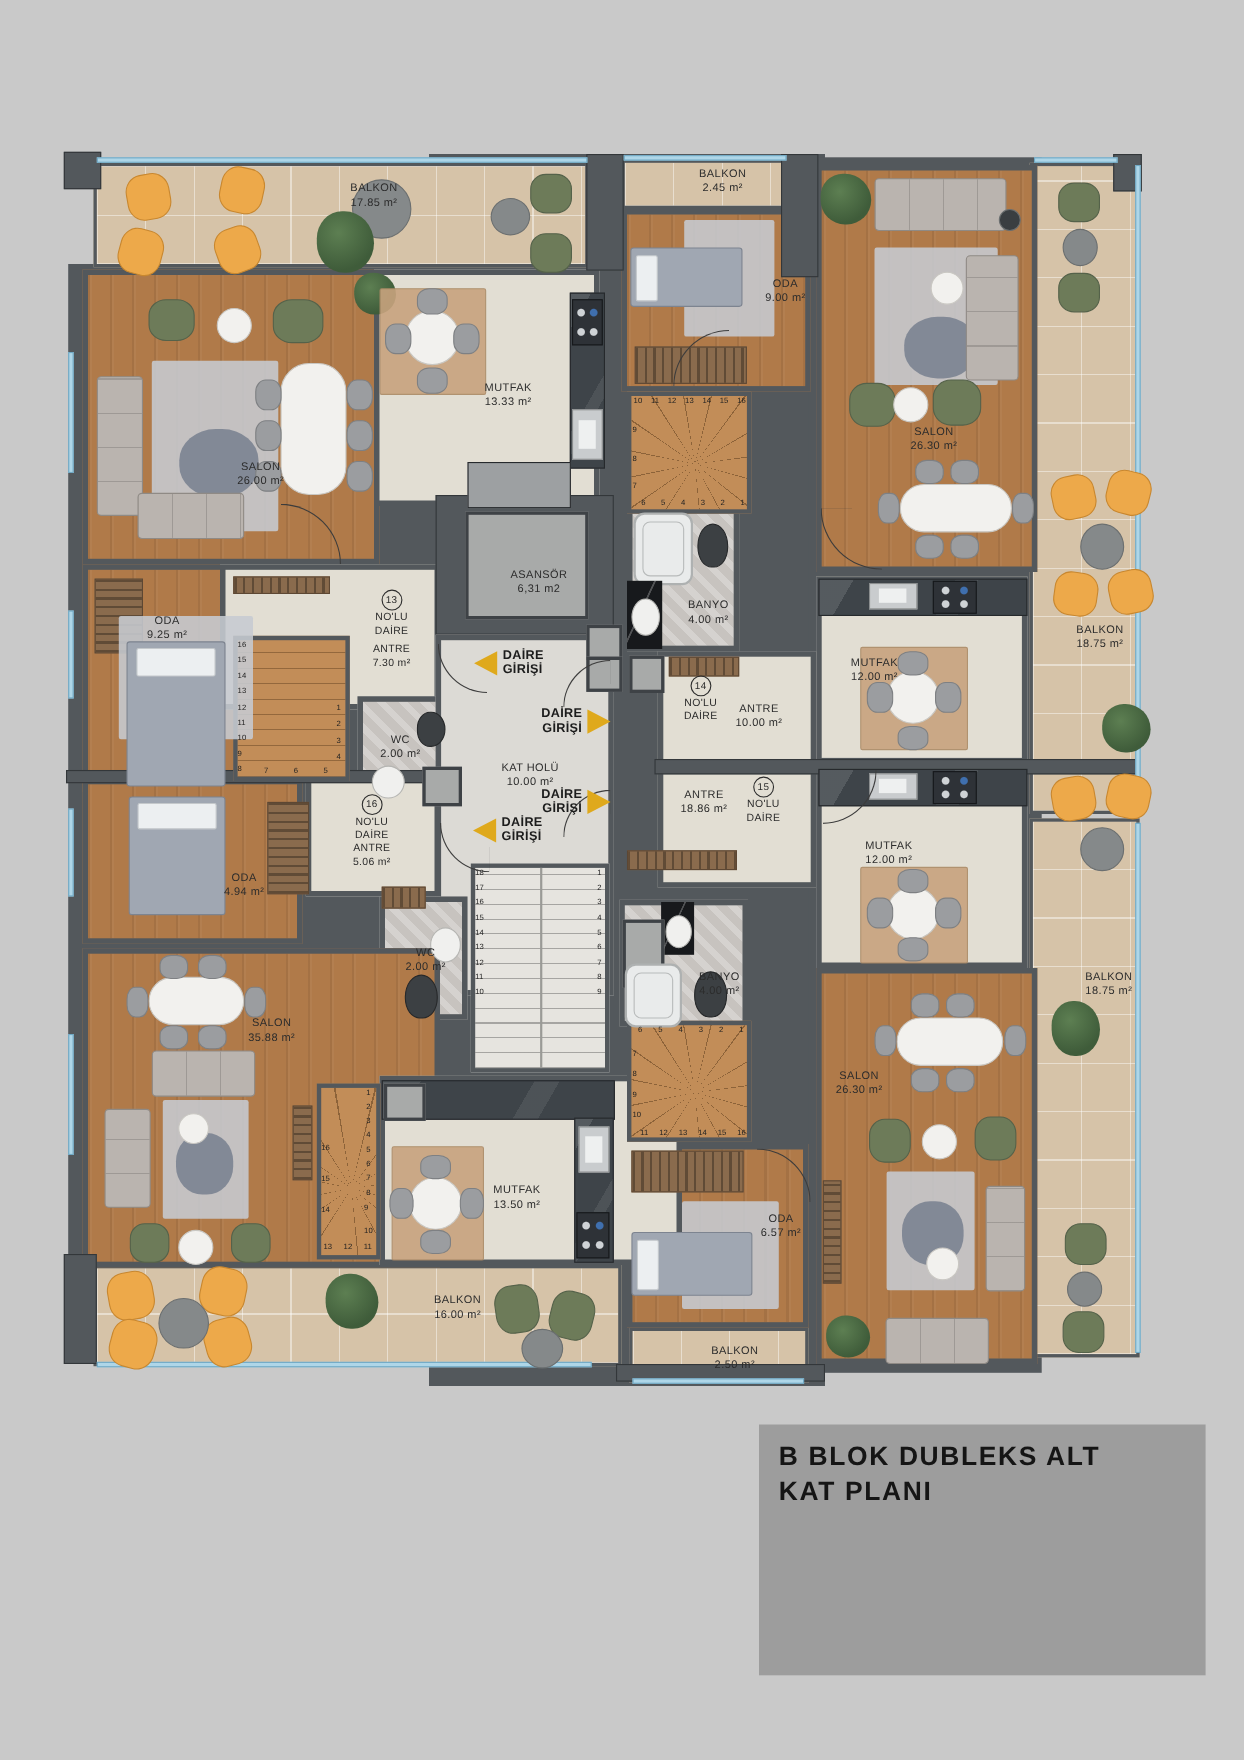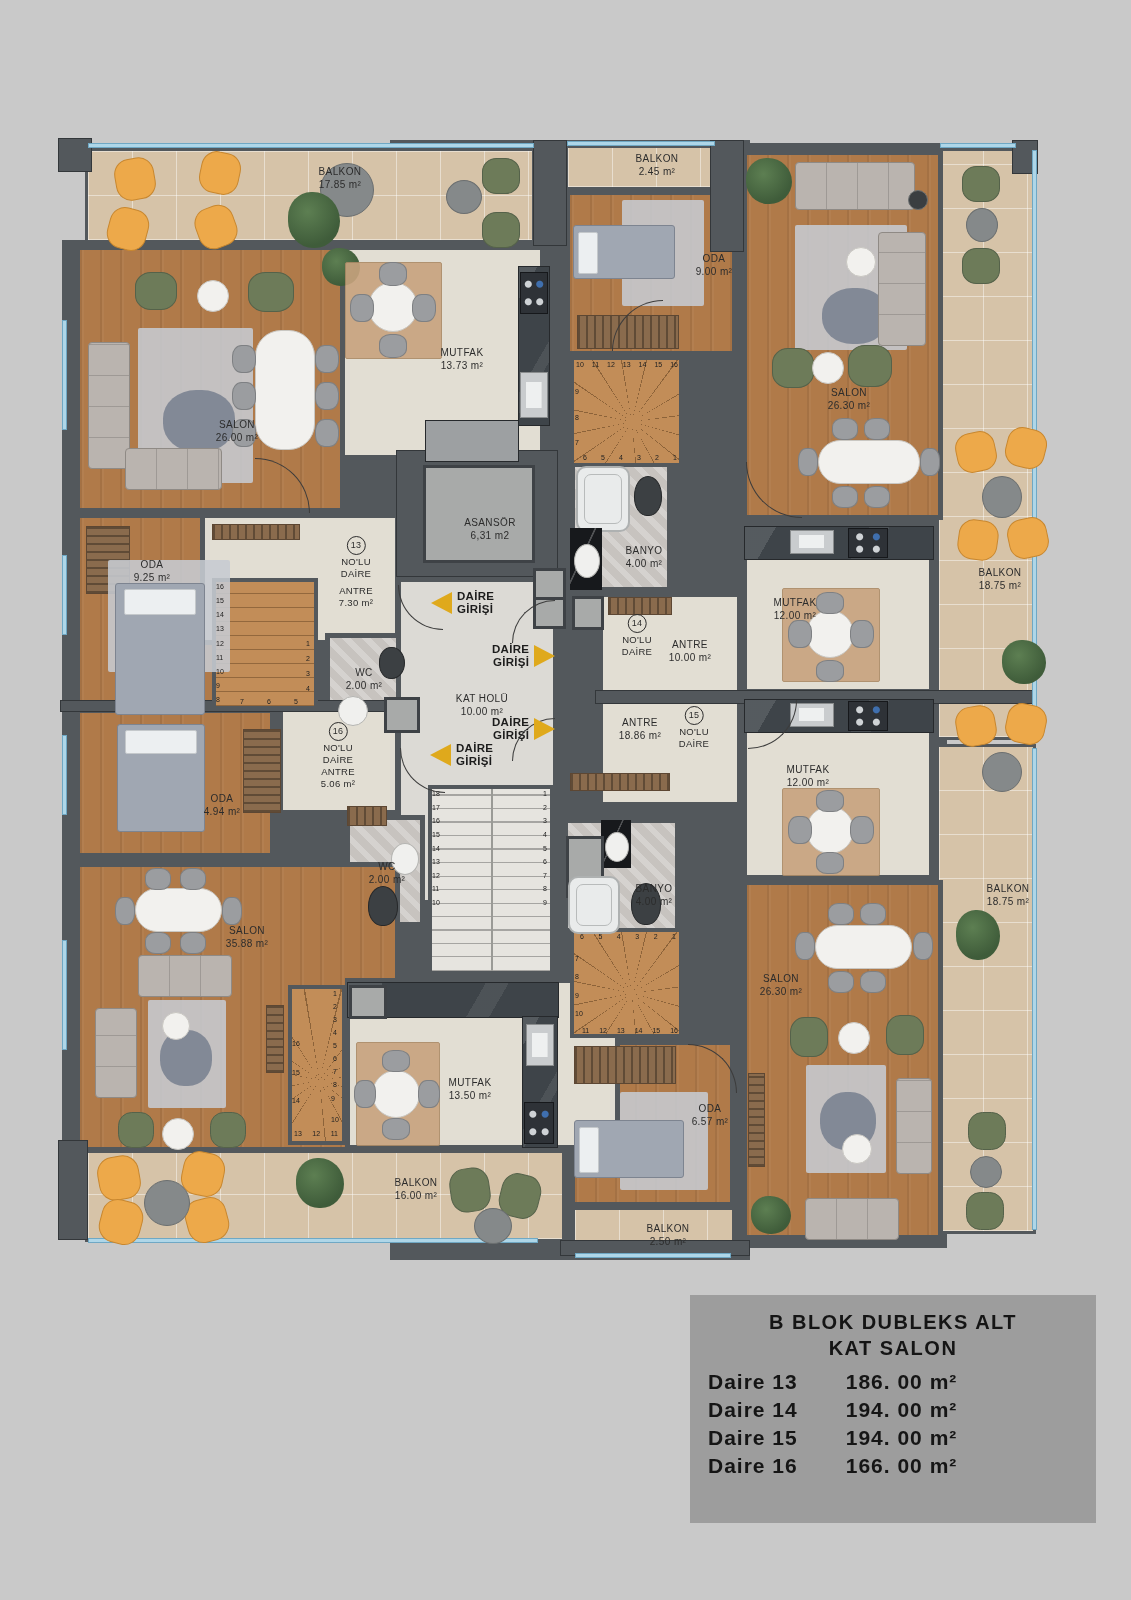--- a/index.html
+++ b/index.html
@@ -63,21 +63,21 @@
   .counter{background:#3e4449;background-image:linear-gradient(120deg, rgba(255,255,255,.12) 0 15%, transparent 15% 60%, rgba(255,255,255,.08) 60% 70%, transparent 70%);border:1px solid #26292c;}
   .stove{background:#2e3237;border:1px solid #16181b;background-image:radial-gradient(circle at 28% 28%, #cfd3d6 3px, transparent 4px),radial-gradient(circle at 72% 28%, #3f6fae 3px, transparent 4px),radial-gradient(circle at 28% 72%, #cfd3d6 3px, transparent 4px),radial-gradient(circle at 72% 72%, #cfd3d6 3px, transparent 4px);}
   .sink1{background:#c9ccce;border:1px solid #8a8d8e;background-image:linear-gradient(#eef0f0,#eef0f0);background-size:60% 60%;background-position:center;background-repeat:no-repeat;}
   .tub{background:#e9ebeb;border:2px solid #aeb1b1;border-radius:10px;}
   .tub:after{content:"";position:absolute;inset:6px;border:1px solid #b8bbbb;border-radius:7px;}
   .toilet{background:#3c4043;border:1px solid #26282a;border-radius:50% 50% 46% 46%;}
   .sinkc{background:#f0f0ee;border:1px solid #b5b5b2;border-radius:50%;}
   .blackm{background:var(--black-marble);background-image:linear-gradient(115deg, transparent 0 40%, rgba(255,255,255,.25) 41% 43%, transparent 44%);}
   .arc{position:absolute;border:1.4px solid #3c3c3c;border-top:none;border-right:none;border-radius:0 0 0 100%;z-index:25;}
   .legend{position:absolute;background:var(--legend-bg);color:#151515;padding:14px 18px;z-index:50;}
-  .legend .t{font-size:20px;font-weight:600;letter-spacing:1.5px;line-height:1.32;text-align:center;}
+  .legend .t{font-size:24px;font-weight:600;letter-spacing:1.5px;line-height:1.32;}
   .legend table{border-collapse:collapse;margin-top:6px;}
   .legend td{font-size:21px;font-weight:600;letter-spacing:1px;padding:2px 0;}
   .legend td.a{padding-left:48px;}
 </style>
 </head>
 <body>
 
 <div id="canvas">
 
   <div class="abs backdrop" style="left:62px;top:240px;width:348px;height:915px"></div>
@@ -472,21 +472,21 @@
   <div class="lbl" style="left:340px;top:165px">
       <span>BALKON</span>
       <span>17.85 m²</span>
     </div>
   <div class="lbl" style="left:237px;top:418px">
       <span>SALON</span>
       <span>26.00 m²</span>
     </div>
   <div class="lbl" style="left:462px;top:346px">
       <span>MUTFAK</span>
-      <span>13.73 m²</span>
+      <span>13.33 m²</span>
     </div>
   <div class="lbl" style="left:152px;top:558px">
       <span>ODA</span>
       <span>9.25 m²</span>
     </div>
   <div class="ulbl" style="left:356px;top:536px">
     <span class="circ">13</span>
     <span>NO'LU</span><span>DAİRE</span>
     <span class="gap">ANTRE</span><span>7.30 m²</span>
   </div>
@@ -621,37 +621,17 @@
     <span class="tri tri-l"></span>
     <span class="etxt">
         <b>DAİRE</b>
         <b>GİRİŞİ</b>
       </span>
   </div>
 
   <div class="legend" style="left:690px;top:1295px;width:370px;height:200px">
     <div class="t">
       <div>B BLOK DUBLEKS ALT</div>
-      <div>KAT SALON</div>
-    </div>
-    <table>
-      <tbody>
-          <tr>
-            <td>Daire 13</td>
-            <td class="a">186. 00 m²</td>
-          </tr>
-      <tr>
-            <td>Daire 14</td>
-            <td class="a">194. 00 m²</td>
-          </tr>
-      <tr>
-            <td>Daire 15</td>
-            <td class="a">194. 00 m²</td>
-          </tr>
-      <tr>
-            <td>Daire 16</td>
-            <td class="a">166. 00 m²</td>
-          </tr>
-    </tbody>
-      </table>
+      <div>KAT PLANI</div>
+    </div>
   </div>
 
 </div>
 
 </body></html>

